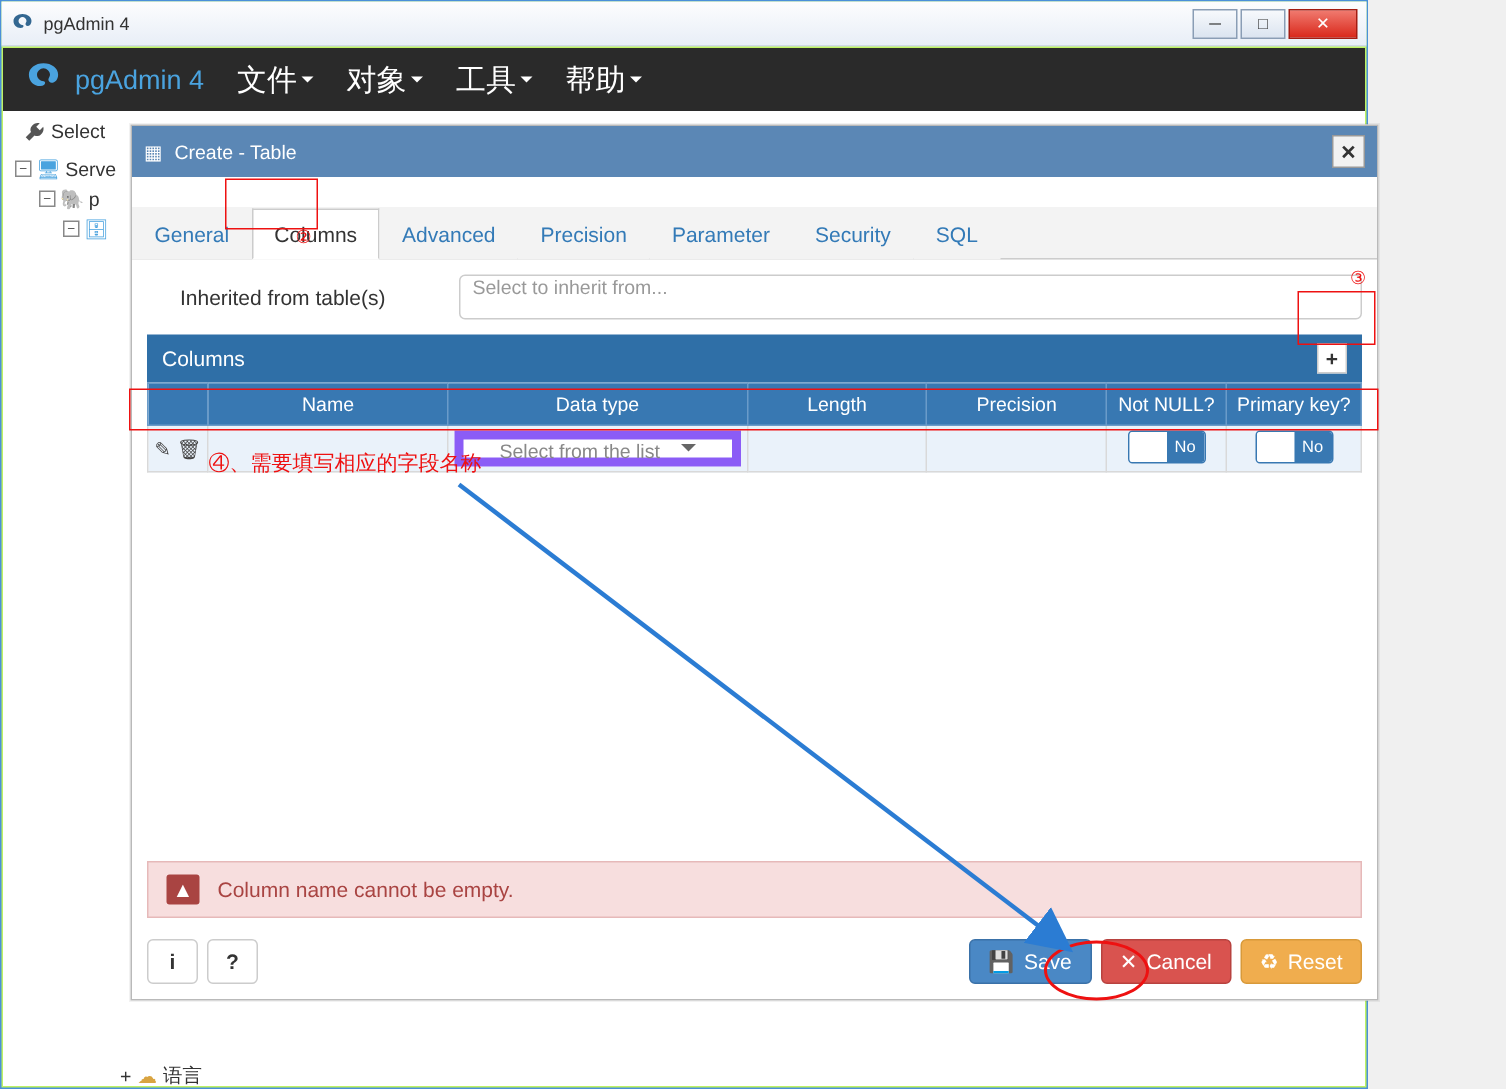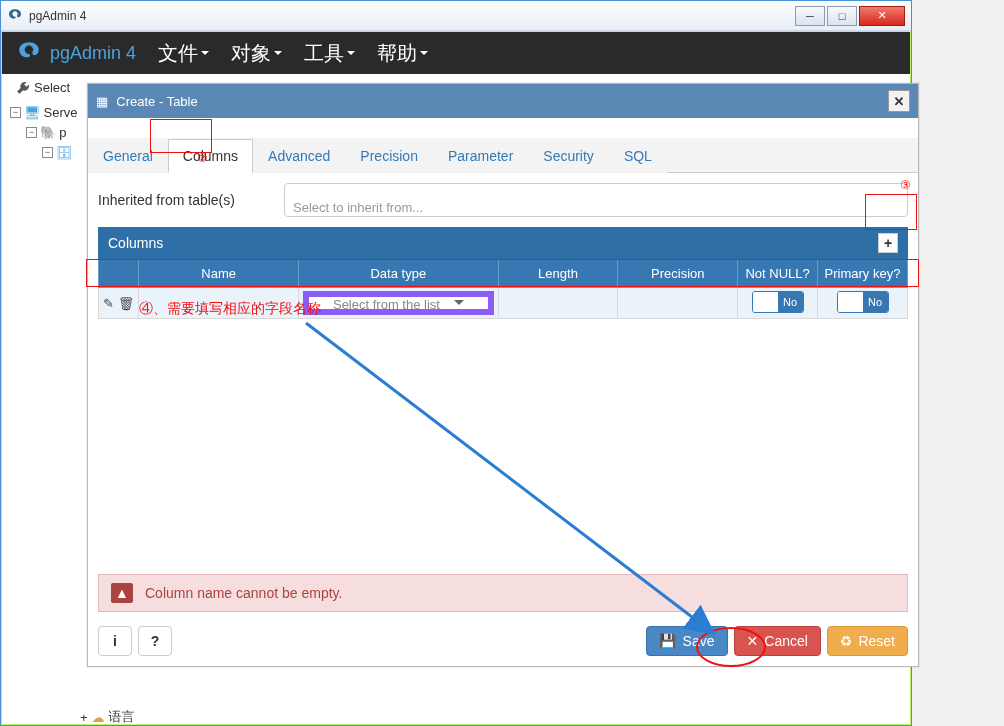--- a/index.html
+++ b/index.html
@@ -35,23 +35,23 @@
 .modal { position: absolute; left: 86px; top: 82px; width: 832px; height: 584px; background: #fff; border: 1px solid #b9b9b9; box-shadow: 0 0 0 1px rgba(0,0,0,.05); display: flex; flex-direction: column; }
 .modal-hdr { height: 34px; background: #5b87b5; color: #fff; display: flex; align-items: center; padding: 0 8px; gap: 8px; }
 .modal-hdr .close-x { margin-left: auto; width: 22px; height: 22px; background: #f2f2f2; border: 1px solid #999; color: #333; display: flex; align-items: center; justify-content: center; font-weight: bold; cursor: pointer; }
 
 .tabs { display: flex; border-bottom: 1px solid #ccc; background: #f3f3f3; margin-top: 20px; }
 .tab { padding: 8px 14px; color: #337ab7; cursor: pointer; font-size: 14px; border: 1px solid transparent; position: relative; top: 1px; background: #f3f3f3; }
 .tab.active { background: #fff; border: 1px solid #ccc; border-bottom-color: #fff; color: #333; }
 
 .content { flex: 1; padding: 10px 10px 6px 10px; overflow: auto; }
 .inherit-row { display: flex; align-items: center; gap: 16px; margin-bottom: 10px; }
-.inherit-row .lbl { width: 170px; color: #333; font-size: 14px; }
+.inherit-row .lbl { width: 170px; color: #333; font-size: 14px; margin-left: 22px; }
 .inherit-row .field { flex: 1; }
-.sel { width: 100%; height: 30px; border: 1px solid #ccc; border-radius: 4px; padding: 16px 8px; color: #999; background: #fff; }
+.sel { width: 100%; height: 30px; border: 1px solid #ccc; border-radius: 4px; padding: 0 8px; color: #999; background: #fff; }
 
 .grid-hdr { background: #2f6fa7; color: #fff; padding: 6px 10px; font-size: 14px; display: flex; align-items: center; }
 .grid-hdr .add { margin-left: auto; width: 20px; height: 20px; background: #fff; border: 1px solid #ccc; color: #333; display: flex; align-items: center; justify-content: center; font-weight: bold; cursor: pointer; }
 
 table.grid { width: 100%; border-collapse: collapse; font-size: 13px; }
 table.grid th { background: #3878b2; color: #fff; font-weight: normal; padding: 6px 4px; border: 1px solid #6a9bc9; text-align: center; }
 table.grid td { border: 1px solid #d9d9d9; padding: 3px 4px; background: #eaf2fa; vertical-align: middle; text-align: center; }
 table.grid td .dd { width: 100%; height: 24px; border: 6px solid #8b5cf6; background: #fff; color: #888; display: flex; align-items: flex-start; padding: 0 24px; }
 table.grid td .dd .tri { margin-left: auto; border: 5px solid transparent; border-top-color: #666; transform: translateY(3px); }
 .toggle { display: inline-flex; width: 52px; height: 22px; border: 1px solid #3878b2; border-radius: 3px; overflow: hidden; }

